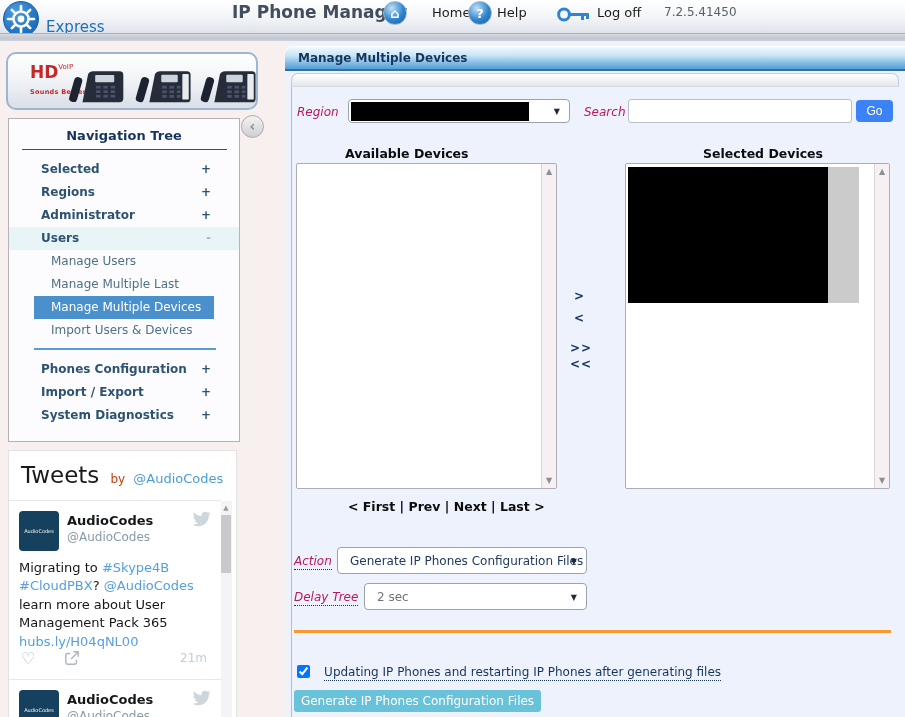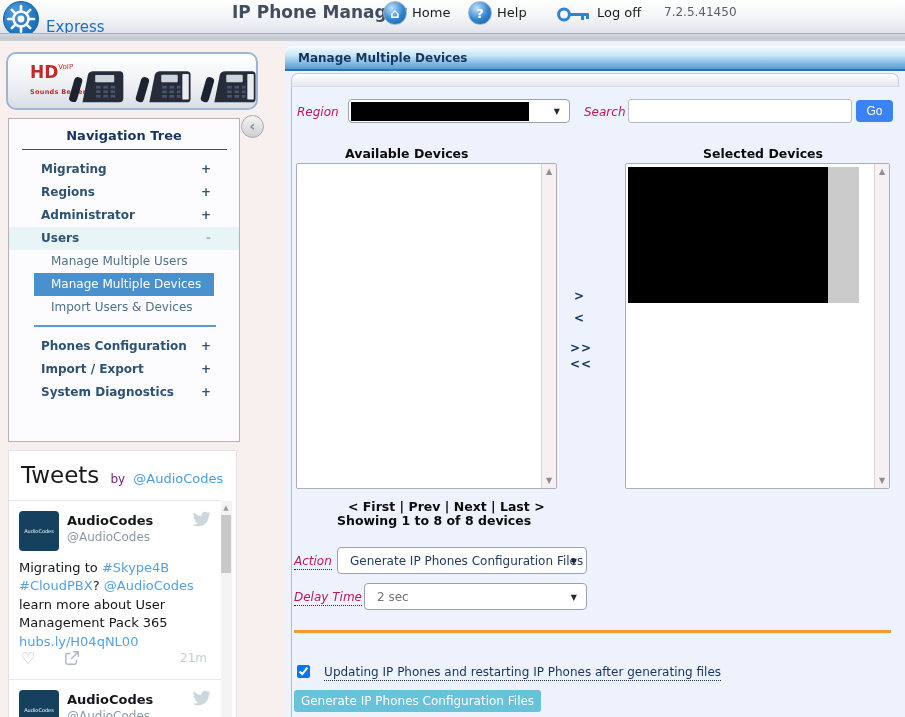--- a/index.html
+++ b/index.html
@@ -46,21 +46,21 @@
   .nav-divider { margin:6px 0 8px 25px; width:182px; border-top:2px solid #5b9bd5; height:0; }
   .collapse-btn { position:absolute; left:241px; top:74px; width:23px; height:23px; border-radius:50%;
     background:linear-gradient(180deg,#f4f4f4,#cfcfd2); border:1px solid #a9a9ad;
     color:#8a8a90; font-size:14px; font-weight:bold; text-align:center; line-height:21px; }
 
   
   .tweets-panel { position:absolute; left:8px; top:409px; width:229px; height:267px; background:#ffffff;
     border:1px solid #e2e2e2; border-bottom:none; height:308px; }
   .tweets-header { padding:11px 0 0 12px; }
   .tweets-title { font-size:23px; color:#1a1a1a; display:inline; }
-  .tweets-by { font-size:12px; color:#701a75; display:inline; margin-left:6px; }
+  .tweets-by { font-size:12px; color:#c2410c; display:inline; margin-left:6px; }
   .tweets-account { font-size:13px; color:#4a9ddb; display:inline; margin-left:3px; }
   .tweet-scroll-track { position:absolute; right:4px; top:50px; width:12px; bottom:0; background:#f4f4f4; }
   .tweet-scroll-thumb { position:absolute; left:1px; top:14px; width:10px; height:58px; background:#c9c9c9; }
   .tweet-card { position:absolute; left:0; top:49px; width:212px; border-top:1px solid #e8e8e8; background:#ffffff; }
   .tw-avatar { position:absolute; left:10px; top:10px; width:40px; height:40px; border-radius:4px;
     background:#15405e; color:#ffffff; font-size:5px; display:flex; align-items:center; justify-content:center; }
   .tw-name { position:absolute; left:58px; top:12px; font-size:13px; font-weight:bold; color:#14171a; }
   .tw-handle { position:absolute; left:58px; top:29px; font-size:12px; color:#8899a6; }
   .tw-bird { position:absolute; right:10px; top:10px; }
   .tw-body { position:absolute; left:10px; top:58px; width:192px; font-size:13px; line-height:1.42; color:#14171a; }
@@ -138,21 +138,21 @@
               <line x1="23.4" y1="10.6" x2="26.2" y2="7.8"></line>
           </g>
         </g>
         <circle cx="17" cy="17" r="3.4" fill="#ffffff"></circle>
       </svg>
     </div>
     <span class="logo-text">Express</span>
     <span class="app-title">IP Phone Manager</span>
 
     <div style="position:absolute;left:383px;top:1px;" class="sphere">⌂</div>
-    <span class="hdr-item-label" style="position:absolute;left:412px;top:5px;">Home</span>
+    <span class="hdr-item-label" style="position:absolute;left:432px;top:5px;">Home</span>
 
     <div style="position:absolute;left:468px;top:1px;" class="sphere">?</div>
     <span class="hdr-item-label" style="position:absolute;left:497px;top:5px;">Help</span>
 
     <svg style="position:absolute;left:557px;top:7px;" width="36" height="15" viewBox="0 0 36 15">
       <circle cx="7" cy="7.5" r="5.4" fill="none" stroke="#2f84cf" stroke-width="3"></circle>
       <rect x="12" y="6" width="20" height="3" rx="1" fill="#2f84cf"></rect>
       <rect x="24" y="8" width="3" height="5" fill="#2f84cf"></rect>
       <rect x="29" y="8" width="3" height="4" fill="#2f84cf"></rect>
     </svg>
@@ -219,37 +219,40 @@
         </g>
         <rect x="4" y="16" width="9" height="28" rx="4" transform="rotate(16 8 30)" fill="#1d2230"></rect>
       </svg>
     </div>
 
     <div class="nav-panel">
       <div class="nav-title">Navigation Tree</div>
       <div class="nav-hr"></div>
 
       <div class="nav-item">
-        <span>Migrating</span>
+        <span>Selected</span>
         <span class="suffix">+</span>
       </div>
       <div class="nav-item">
         <span>Regions</span>
         <span class="suffix">+</span>
       </div>
       <div class="nav-item">
         <span>Administrator</span>
         <span class="suffix">+</span>
       </div>
       <div class="nav-item expanded">
         <span>Users</span>
         <span class="suffix">-</span>
       </div>
       <div class="nav-sub">
-        <span>Manage Multiple Users</span>
+        <span>Manage Users</span>
+      </div>
+      <div class="nav-sub">
+        <span>Manage Multiple Last</span>
       </div>
       <div class="nav-sub selected">
         <span>Manage Multiple Devices</span>
       </div>
       <div class="nav-sub">
         <span>Import Users &amp; Devices</span>
       </div>
       <div class="nav-divider"></div>
       <div class="nav-item">
         <span>Phones Configuration</span>
@@ -351,29 +354,28 @@
     <div class="listbox" style="left:340px;top:122px;width:265px;height:326px;">
       <div class="redact" style="left:2px;top:3px;width:200px;height:136px;"></div>
       <div class="sel-gray" style="left:202px;top:3px;width:31px;height:136px;"></div>
       <div class="lb-scroll">
         <div class="lb-up">▲</div>
         <div class="lb-down">▼</div>
       </div>
     </div>
 
     <span class="pag-line" style="left:63px;top:458px;">&lt; First | Prev | Next | Last &gt;</span>
-    <span class="pag-line" style="left:52px;top:472px;">Showing 1 to 8 of 8 devices</span>
 
     <span class="fld-label lbl-dotted" style="position:absolute;left:9px;top:513px;">Action</span>
     <div class="dd" style="left:52px;top:506px;width:250px;height:27px;">
       <span class="dd-text">Generate IP Phones Configuration Files</span>
       <span class="dd-arrow">▼</span>
     </div>
 
-    <span class="fld-label lbl-dotted" style="position:absolute;left:9px;top:549px;">Delay Time</span>
+    <span class="fld-label lbl-dotted" style="position:absolute;left:9px;top:549px;">Delay Tree</span>
     <div class="dd" style="left:79px;top:542px;width:223px;height:27px;padding-left:37px;">
       <span class="dd-text gray">2 sec</span>
       <span class="dd-arrow">▼</span>
     </div>
 
     <div class="orange-rule" style="left:9px;top:589px;width:597px;"></div>
 
     <div class="chk-row" style="left:12px;top:620px;">
       <input type="checkbox" checked="" style="">
       <span class="chk-label">Updating IP Phones and restarting IP Phones after generating files</span>

